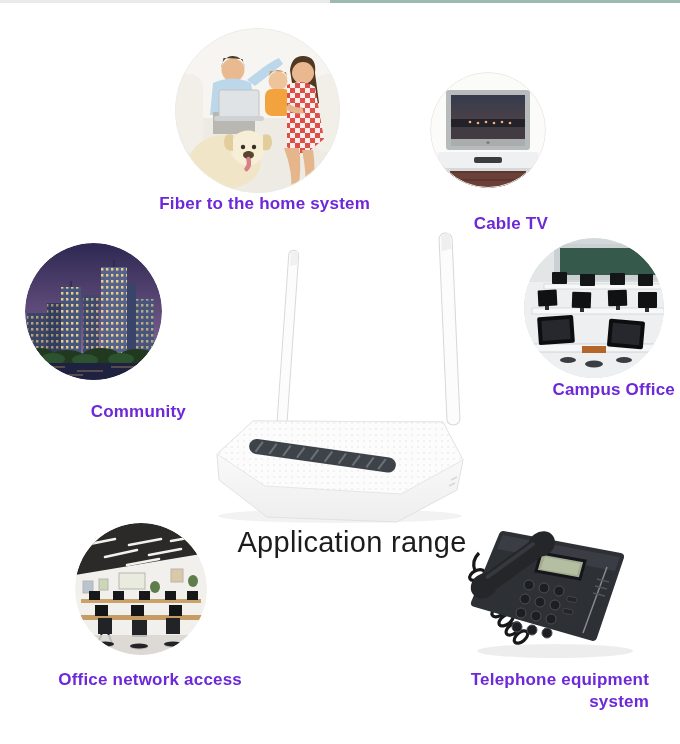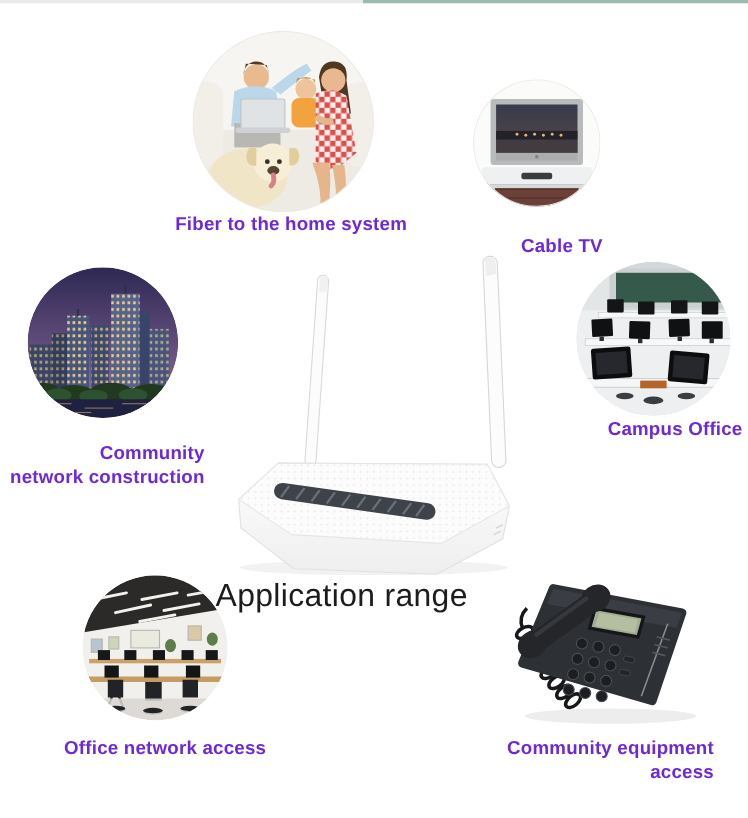--- a/index.html
+++ b/index.html
@@ -19,21 +19,21 @@
     line-height:22px;text-align:right;letter-spacing:0.2px;
   }
   #cap-fiber{left:120px;top:193px;width:250px;}
   #cap-cabletv{left:398px;top:193px;width:150px;margin-top:20px;}
   #cap-community{left:6px;top:401px;width:180px;}
   #cap-campus{left:505px;top:379px;width:170px;}
   #cap-office{left:32px;top:669px;width:210px;}
   #cap-telephone{left:424px;top:669px;width:225px;}
 
   #page-title{
-    position:absolute;left:196px;top:526px;width:280px;text-align:left;
+    position:absolute;left:212px;top:526px;width:280px;text-align:center;
     color:#1c1c1c;font-size:29px;font-weight:400;letter-spacing:0.3px;
   }
 
   #router{position:absolute;left:205px;top:228px;width:265px;height:295px;}
   #phone{position:absolute;left:455px;top:505px;width:205px;height:158px;}
 
   #circle-family{left:175px;top:28px;width:165px;height:165px;}
   #circle-tv{left:430px;top:72px;width:116px;height:116px;}
   #circle-city{left:25px;top:243px;width:137px;height:137px;}
   #circle-campus{left:524px;top:238px;width:140px;height:140px;}
@@ -412,19 +412,18 @@
     <ellipse cx="24" cy="59" rx="14" ry="12" fill="#24262a"></ellipse>
     <ellipse cx="95" cy="59" rx="14" ry="12" fill="#24262a"></ellipse>
     <rect x="30" y="52" width="60" height="4" rx="2" fill="#36383d"></rect>
   </g>
 </svg>
 
 <div class="caption" id="cap-fiber">Fiber to the home system</div>
 <div class="caption" id="cap-cabletv">Cable TV</div>
 <div class="caption" id="cap-community">
   <span>Community</span><br>
-  <span>network construction</span>
 </div>
 <div class="caption" id="cap-campus">Campus Office</div>
 <div class="caption" id="cap-office">Office network access</div>
-<div class="caption" id="cap-telephone">Community equipment access</div>
+<div class="caption" id="cap-telephone">Telephone equipment system</div>
 
 <div id="page-title">Application range</div>
 
 </body></html>

